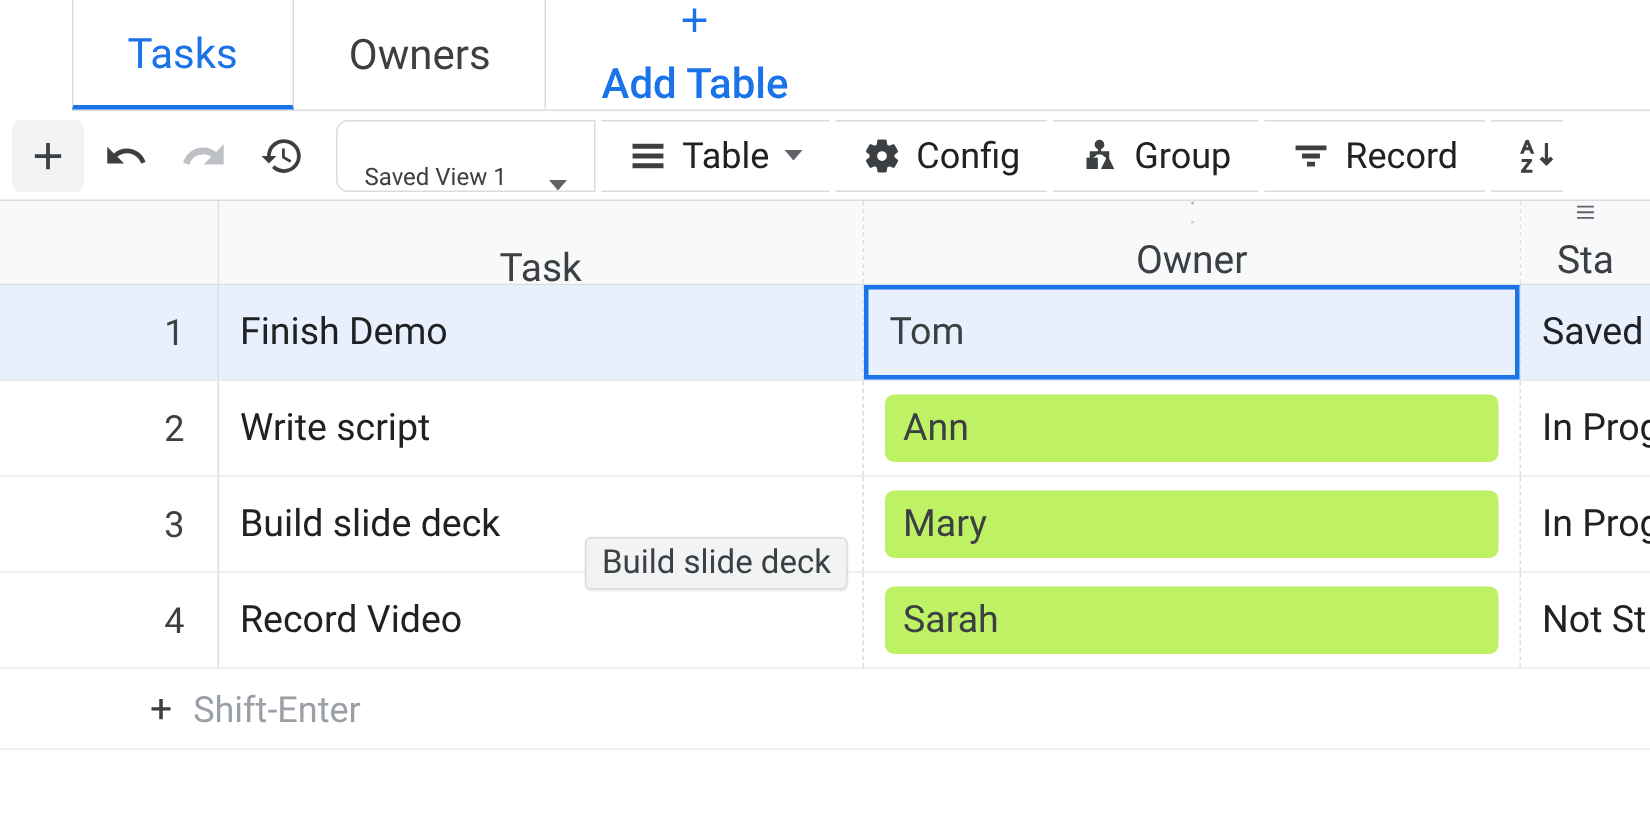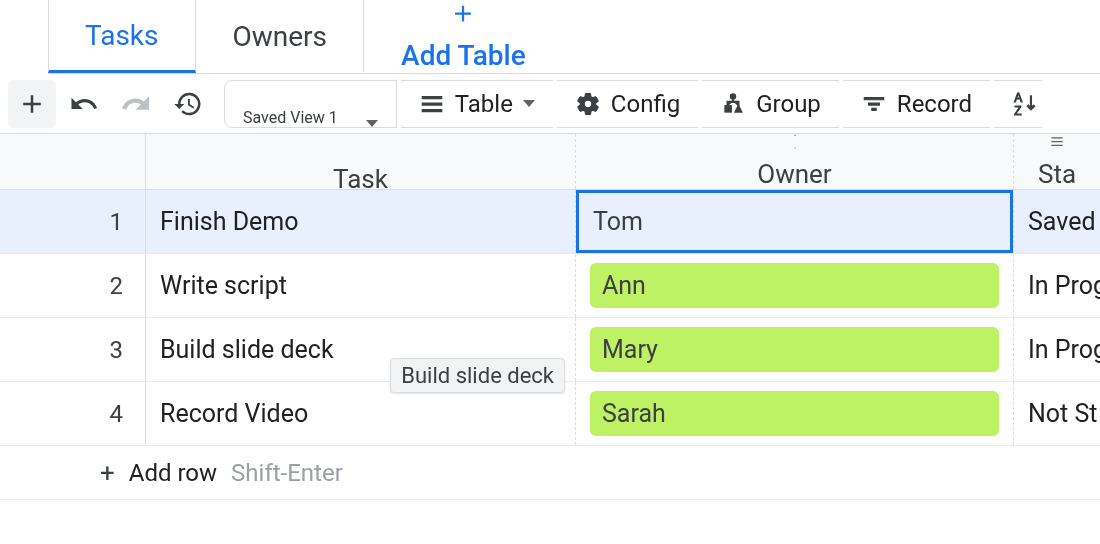--- a/index.html
+++ b/index.html
@@ -347,16 +347,15 @@
   </div>
   <div class="cell owner">
     <div class="chip">Sarah</div>
   </div>
   <div class="cell status">Not St</div>
 </div>
 
 <div class="add-row">
   <div class="add-row-inner">
     <span class="plus">+</span>
-    <span>Add row</span>
     <span class="shortcut">Shift-Enter</span>
   </div>
 </div>
 
 </body></html>

